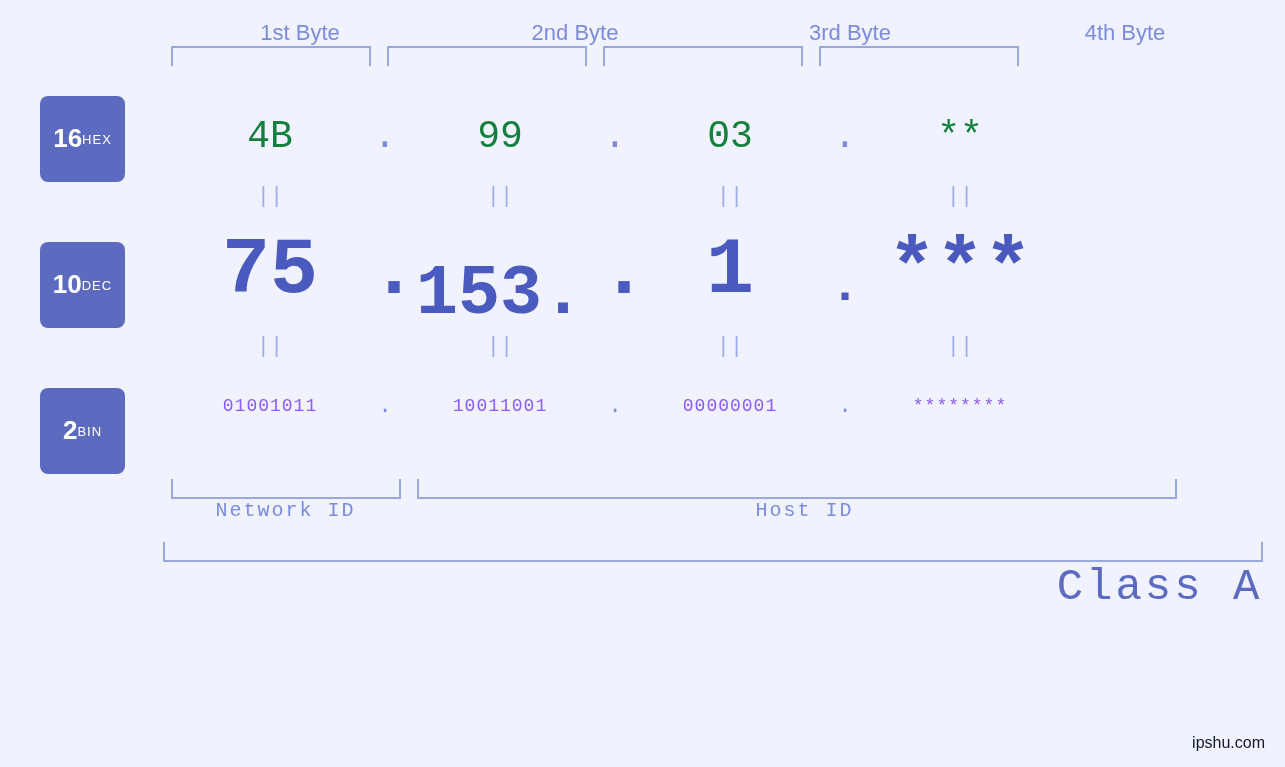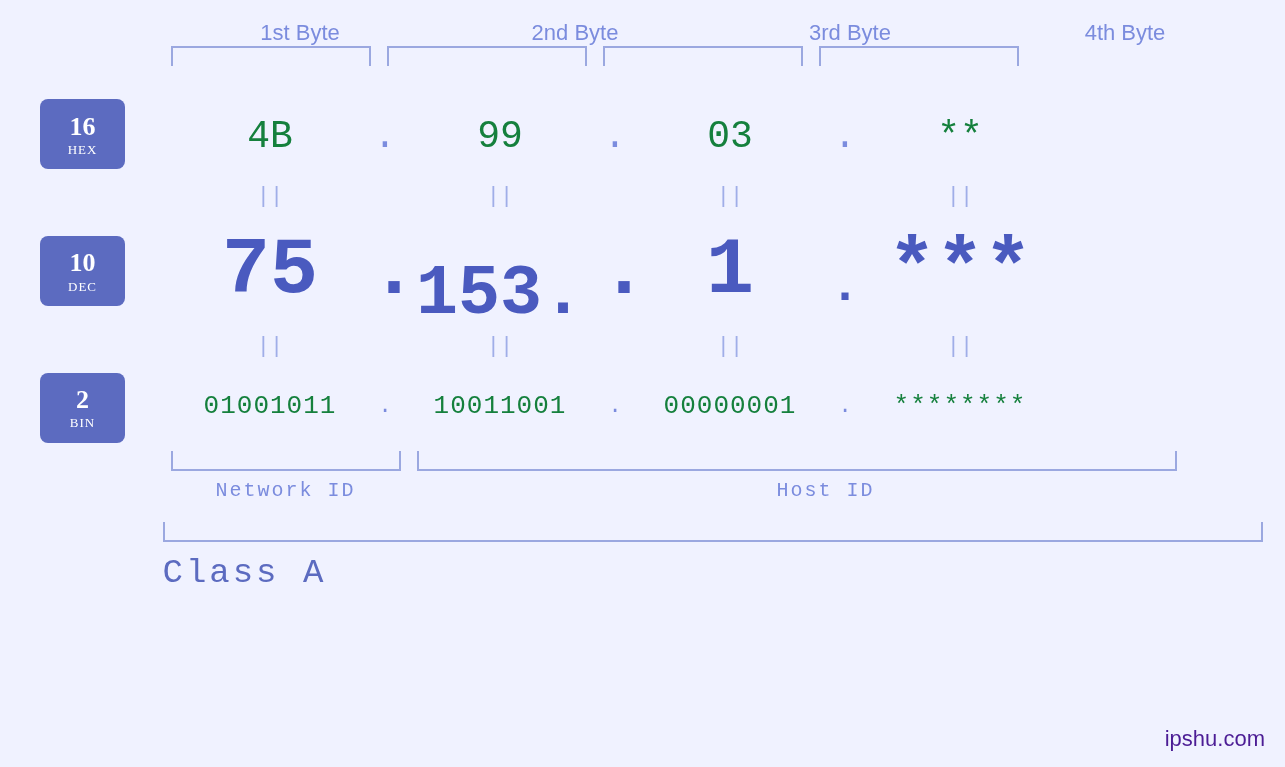--- a/index.html
+++ b/index.html
@@ -72,26 +72,25 @@
       justify-content: space-around;
       padding-top: 10px;
       gap: 60px;
     }
 
     .base-badge {
       background-color: #5c6bc0;
       color: white;
       border-radius: 8px;
       width: 85px;
-      height: 70px;
-      display: flex;
-      flex-direction: column;
+      height: 86px;
+      display: flex;
       align-items: center;
       justify-content: center;
-      font-family: Liberation Serif, serif;
+      font-family: Liberation Sans, sans-serif;
     }
 
     .base-number {
       font-size: 26px;
       font-weight: bold;
       line-height: 1.2;
     }
 
     .base-label {
       font-size: 13px;
@@ -172,22 +171,22 @@
       text-align: center;
     }
 
     
     .bin-row {
       height: 80px;
       align-items: center;
     }
 
     .bin-value {
-      color: #15803d;
-      font-size: 26px;
+      color: #8b5cf6;
+      font-size: 18px;
       width: 200px;
       text-align: center;
       letter-spacing: 1px;
     }
 
     .dot-med {
       color: #7b8cde;
       font-size: 22px;
       width: 30px;
       text-align: center;
@@ -217,22 +216,20 @@
       border-bottom: 2px solid #9ba8e0;
       border-left: 2px solid #9ba8e0;
       border-right: 2px solid #9ba8e0;
       margin-left: 16px;
     }
 
     .labels-row {
       width: 1100px;
       margin-left: 140px;
       display: flex;
-      margin-top: 8px;
-      gap: 21px;
     }
 
     .network-label {
       width: 246px;
       text-align: center;
       color: #7b8cde;
       font-size: 20px;
       letter-spacing: 2px;
     }
 
@@ -255,33 +252,32 @@
 
     .class-full-bracket {
       width: 100%;
       height: 20px;
       border-bottom: 2px solid #9ba8e0;
       border-left: 2px solid #9ba8e0;
       border-right: 2px solid #9ba8e0;
     }
 
     .class-label {
-      text-align: left;
+      text-align: right;
       color: #5c6bc0;
-      font-size: 34px;
+      font-size: 44px;
       letter-spacing: 3px;
-      margin-top: 12px;
     }
 
     .watermark {
       position: absolute;
       bottom: 15px;
       right: 20px;
-      color: #4c1d95;
-      font-size: 22px;
+      color: #0f172a;
+      font-size: 16px;
       font-family: Arial, sans-serif;
     }
   </style>
 </head>
 <body>
 
 <div class="main-container">
 
   <div class="byte-headers">
     <div class="byte-header">1st Byte</div>

